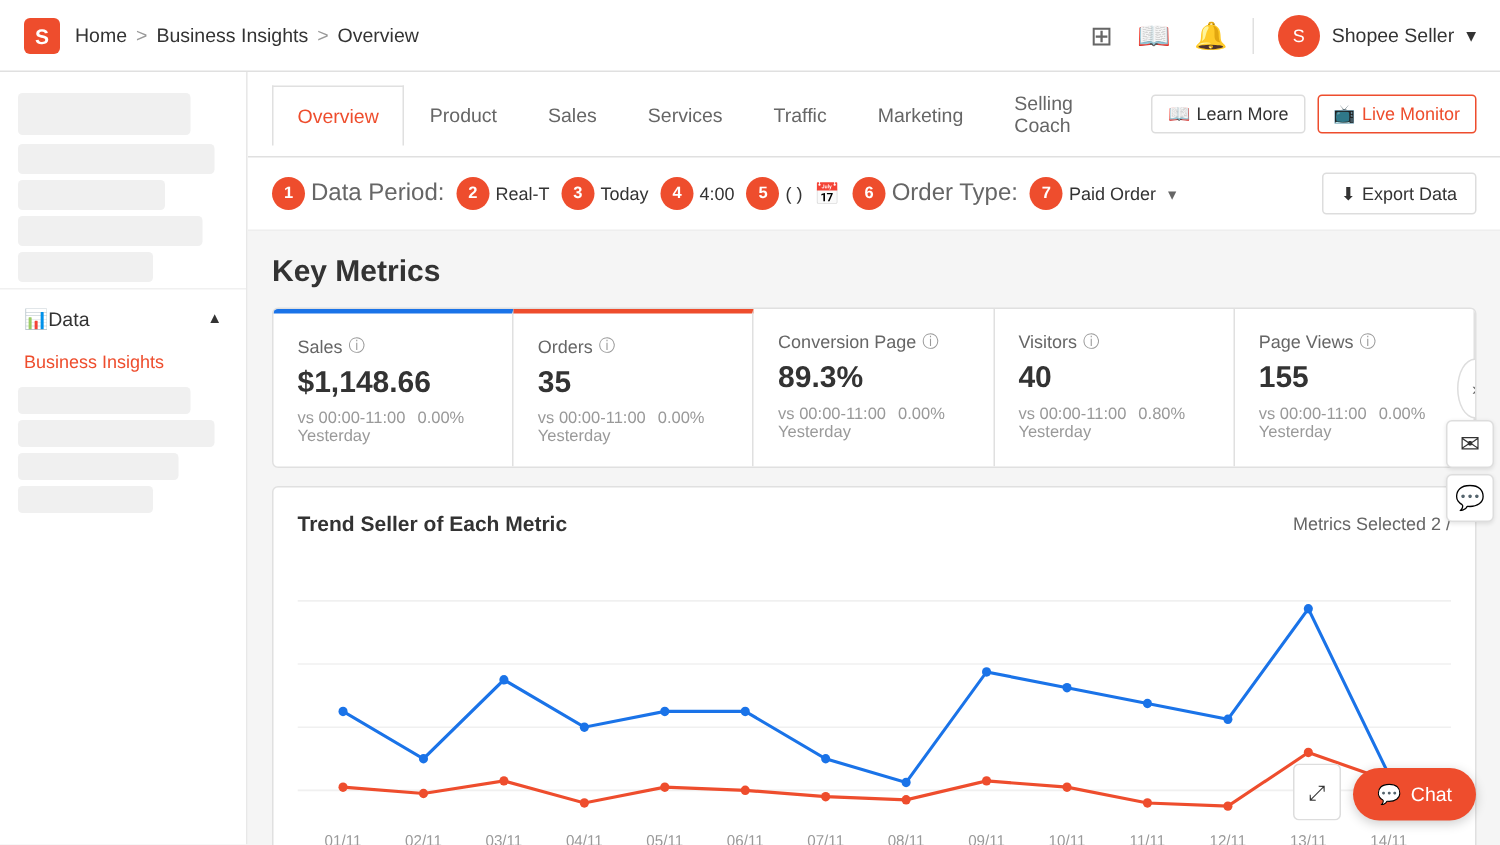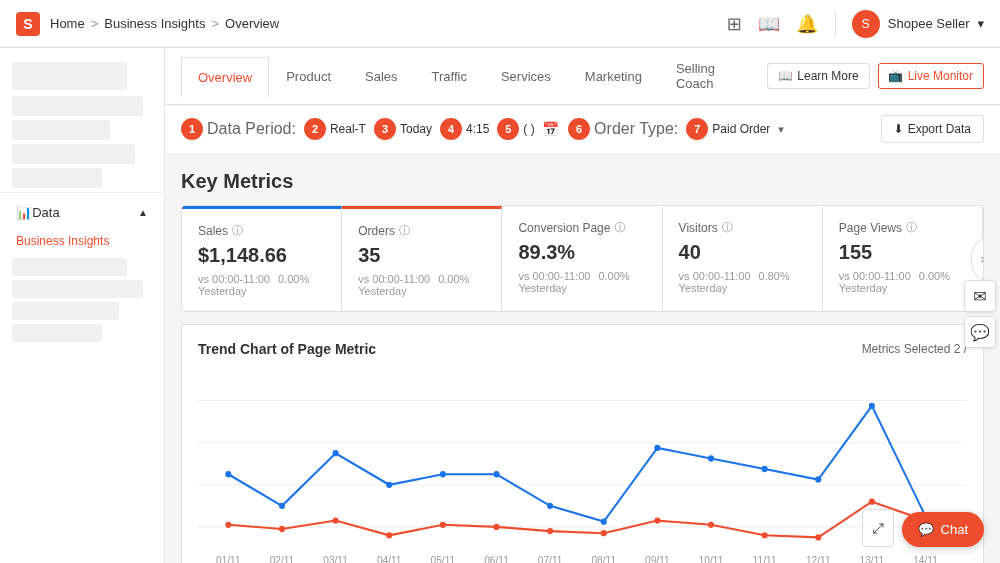--- a/index.html
+++ b/index.html
@@ -128,22 +128,22 @@
     <div class="sidebar-item sidebar-label" style="height:18px;background:#f0f0f0;border-radius:3px;margin:4px 12px;width:55%;"></div>
   </div>
 
   <div class="main">
 
     <div class="tab-bar">
       <div class="tabs">
         <div class="tab active">Overview</div>
         <div class="tab">Product</div>
         <div class="tab">Sales</div>
+        <div class="tab">Services</div>
         <div class="tab">Traffic</div>
-        <div class="tab">Services</div>
         <div class="tab">Marketing</div>
         <div class="tab">Selling Coach</div>
       </div>
       <div class="tab-actions">
         <button class="tab-action-btn">
           <span>📖</span>
           <span>Learn More</span>
         </button>
         <button class="tab-action-btn live">
           <span>📺</span>
@@ -160,21 +160,21 @@
       <div class="filter-item">
         <div class="step-badge">2</div>
         <span class="filter-value">Real-T</span>
       </div>
       <div class="filter-item">
         <div class="step-badge">3</div>
         <span class="filter-value">Today</span>
       </div>
       <div class="filter-item">
         <div class="step-badge">4</div>
-        <span class="filter-value">4:15</span>
+        <span class="filter-value">4:00</span>
       </div>
       <div class="filter-item">
         <div class="step-badge">5</div>
         <span class="filter-value">( )</span>
       </div>
       <span style="font-size:14px;color:#666;">📅</span>
       <div class="filter-item">
         <div class="step-badge">6</div>
         <span class="filter-text">Order Type:</span>
       </div>
@@ -256,21 +256,21 @@
             <span>vs 00:00-11:00</span>
             <span>0.00%</span>
           </div>
           <div style="font-size:11px;color:#999;">Yesterday</div>
         </div>
         <div class="metric-nav">›</div>
       </div>
 
       <div class="trend-section">
         <div class="trend-header">
-          <span class="trend-title">Trend Chart of Page Metric</span>
+          <span class="trend-title">Trend Seller of Each Metric</span>
           <span class="metrics-selected">Metrics Selected 2 /</span>
         </div>
         <div class="chart-area">
           <svg class="chart" viewBox="0 0 760 190" preserveAspectRatio="none">
 
             <line x1="0" y1="30" x2="760" y2="30" stroke="#f0f0f0" stroke-width="1"></line>
             <line x1="0" y1="70" x2="760" y2="70" stroke="#f0f0f0" stroke-width="1"></line>
             <line x1="0" y1="110" x2="760" y2="110" stroke="#f0f0f0" stroke-width="1"></line>
             <line x1="0" y1="150" x2="760" y2="150" stroke="#f0f0f0" stroke-width="1"></line>
 

